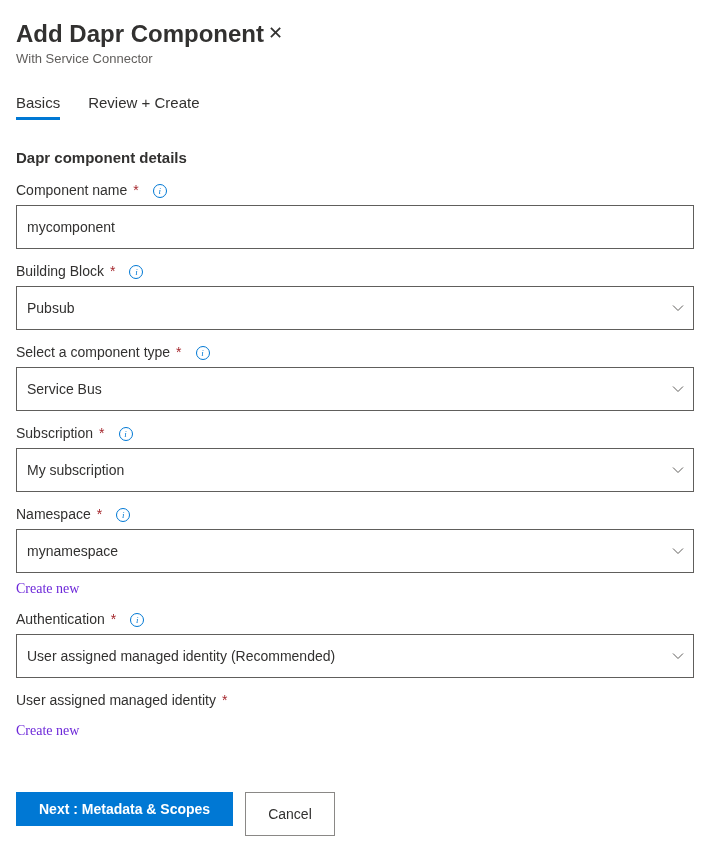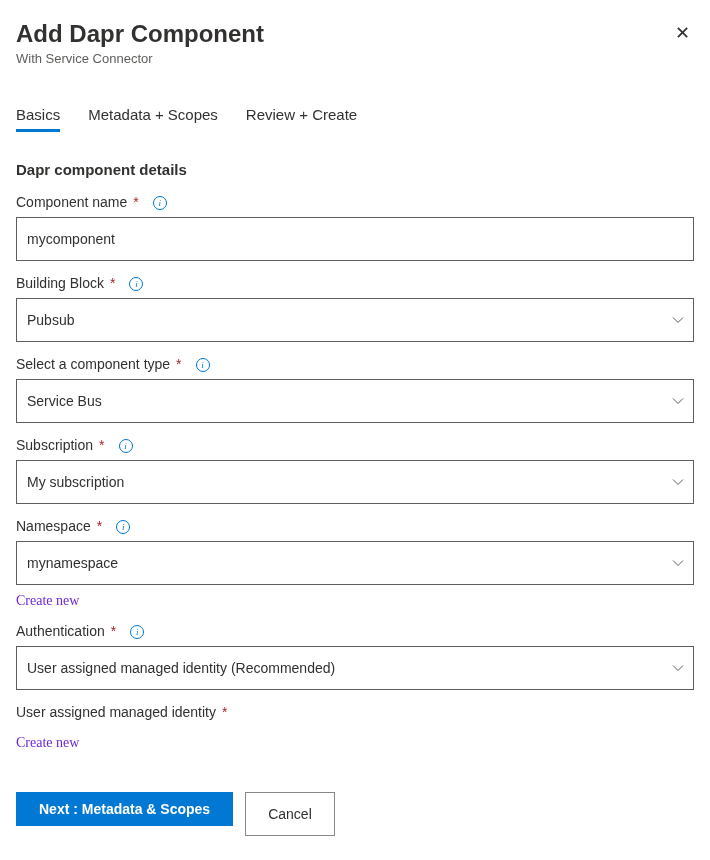--- a/index.html
+++ b/index.html
@@ -6,21 +6,21 @@
   body {
     font-family: "Segoe UI", -apple-system, sans-serif;
     font-size: 14px;
     color: #323130;
     background: #ffffff;
     width: 710px;
     height: 860px;
     position: relative;
     padding: 20px 16px 16px 16px;
   }
-  .header { display: flex; justify-content: space-between; align-items: flex-start; margin-bottom: 40px; }
+  .header { display: flex; justify-content: flex-start; align-items: flex-start; margin-bottom: 28px; }
   .title { font-size: 24px; font-weight: 600; line-height: 1.2; }
   .subtitle { font-size: 13px; color: #605e5c; margin-top: 2px; }
   .close-btn { background: none; border: none; font-size: 18px; color: #323130; cursor: pointer; padding: 4px; line-height: 1; }
   .tabs { display: flex; gap: 28px; border-bottom: none; margin-bottom: 30px; }
   .tab { background: none; border: none; font-size: 15px; color: #323130; padding: 0 0 8px 0; cursor: pointer; font-family: inherit; position: relative; }
   .tab.active { font-weight: 400; }
   .tab.active::after { content: ""; position: absolute; left: 0; right: 0; bottom: -1px; height: 3px; background: #0078d4; }
   .section-title { font-size: 15px; font-weight: 600; margin-bottom: 16px; }
   .form-row { margin-bottom: 14px; }
   .field-label { display: flex; align-items: flex-end; gap: 4px; font-size: 14px; margin-bottom: 7px; color: #323130; }
@@ -61,21 +61,20 @@
     <div class="title">Add Dapr Component</div>
     <div class="subtitle">With Service Connector</div>
   </div>
   <button class="close-btn">
     <span>✕</span>
   </button>
 </div>
 
 <div class="tabs">
   <button class="tab active">Basics</button>
-  <button class="tab">Metadata + Scopes</button>
   <button class="tab">Review + Create</button>
 </div>
 
 <div class="section-title">Dapr component details</div>
 
 <div class="form-row">
   <div class="field-label">
     <span>Component name</span>
     <span class="req">*</span>
     <span class="info-icon">i</span>

